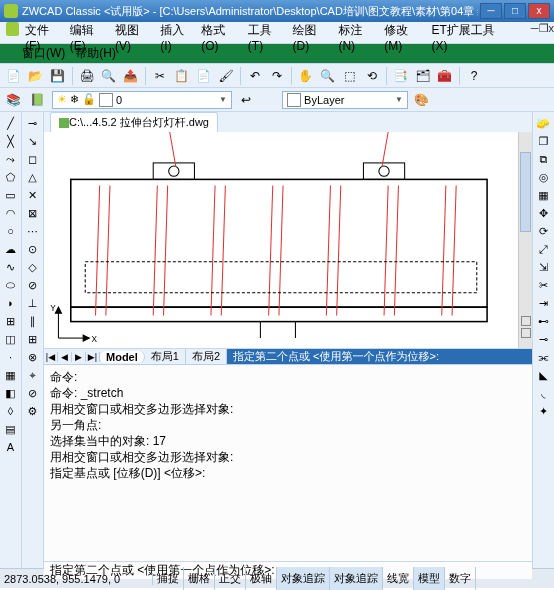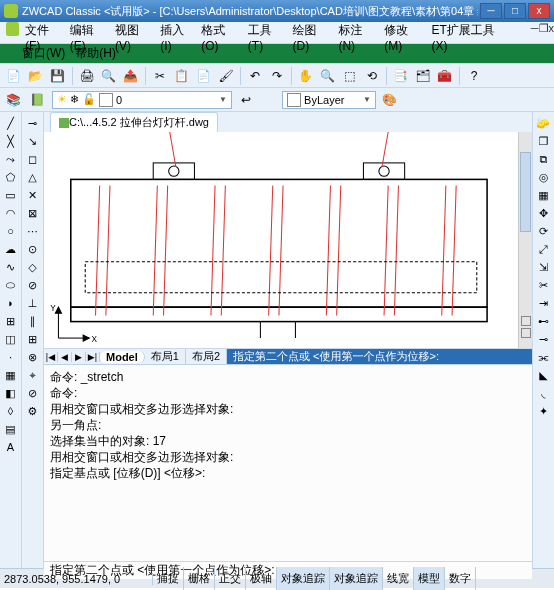--- a/index.html
+++ b/index.html
@@ -114,21 +114,21 @@
 <div class="prop-bar">
   <div class="tb-btn">📚</div>
   <div class="tb-btn">📗</div>
   <div class="combo" style="width:180px;">
     <span style="color:#e6c200;">☀</span>&nbsp;<span>❄</span>&nbsp;<span>🔓</span>&nbsp;<span class="color-sw" style="background:#fff;"></span>&nbsp;
     <span>0</span>
     <span class="arr">▼</span>
   </div>
   <div class="tb-btn">↩</div>
   <div style="width:18px;"></div>
-  <div class="combo" style="width:94px;">
+  <div class="combo" style="width:126px;">
     <span class="color-sw" style="background:#fff;"></span>&nbsp;
     <span>ByLayer</span>
     <span class="arr">▼</span>
   </div>
   <div class="tb-btn">🎨</div>
 </div>
 
 <div class="main">
 
   <div class="vbar">
@@ -245,22 +245,22 @@
         <span>▶|</span>
       </div>
       <div class="lt active">Model</div>
       <div class="lt">布局1</div>
       <div class="lt">布局2</div>
       <div class="prompt">指定第二个点或 &lt;使用第一个点作为位移&gt;:</div>
     </div>
 
     <div class="cmd-area">
       <div class="cmd-hist">
+        <div>命令:</div>
         <div>命令: _stretch</div>
-        <div>命令:</div>
         <div>用相交窗口或相交多边形选择对象:</div>
         <div>另一角点:</div>
         <div>选择集当中的对象: 17</div>
         <div>用相交窗口或相交多边形选择对象:</div>
         <div>指定基点或 [位移(D)] &lt;位移&gt;:</div>
       </div>
       <div class="cmd-line">
         <span>指定第二个点或 &lt;使用第一个点作为位移&gt;:</span>
       </div>
     </div>

